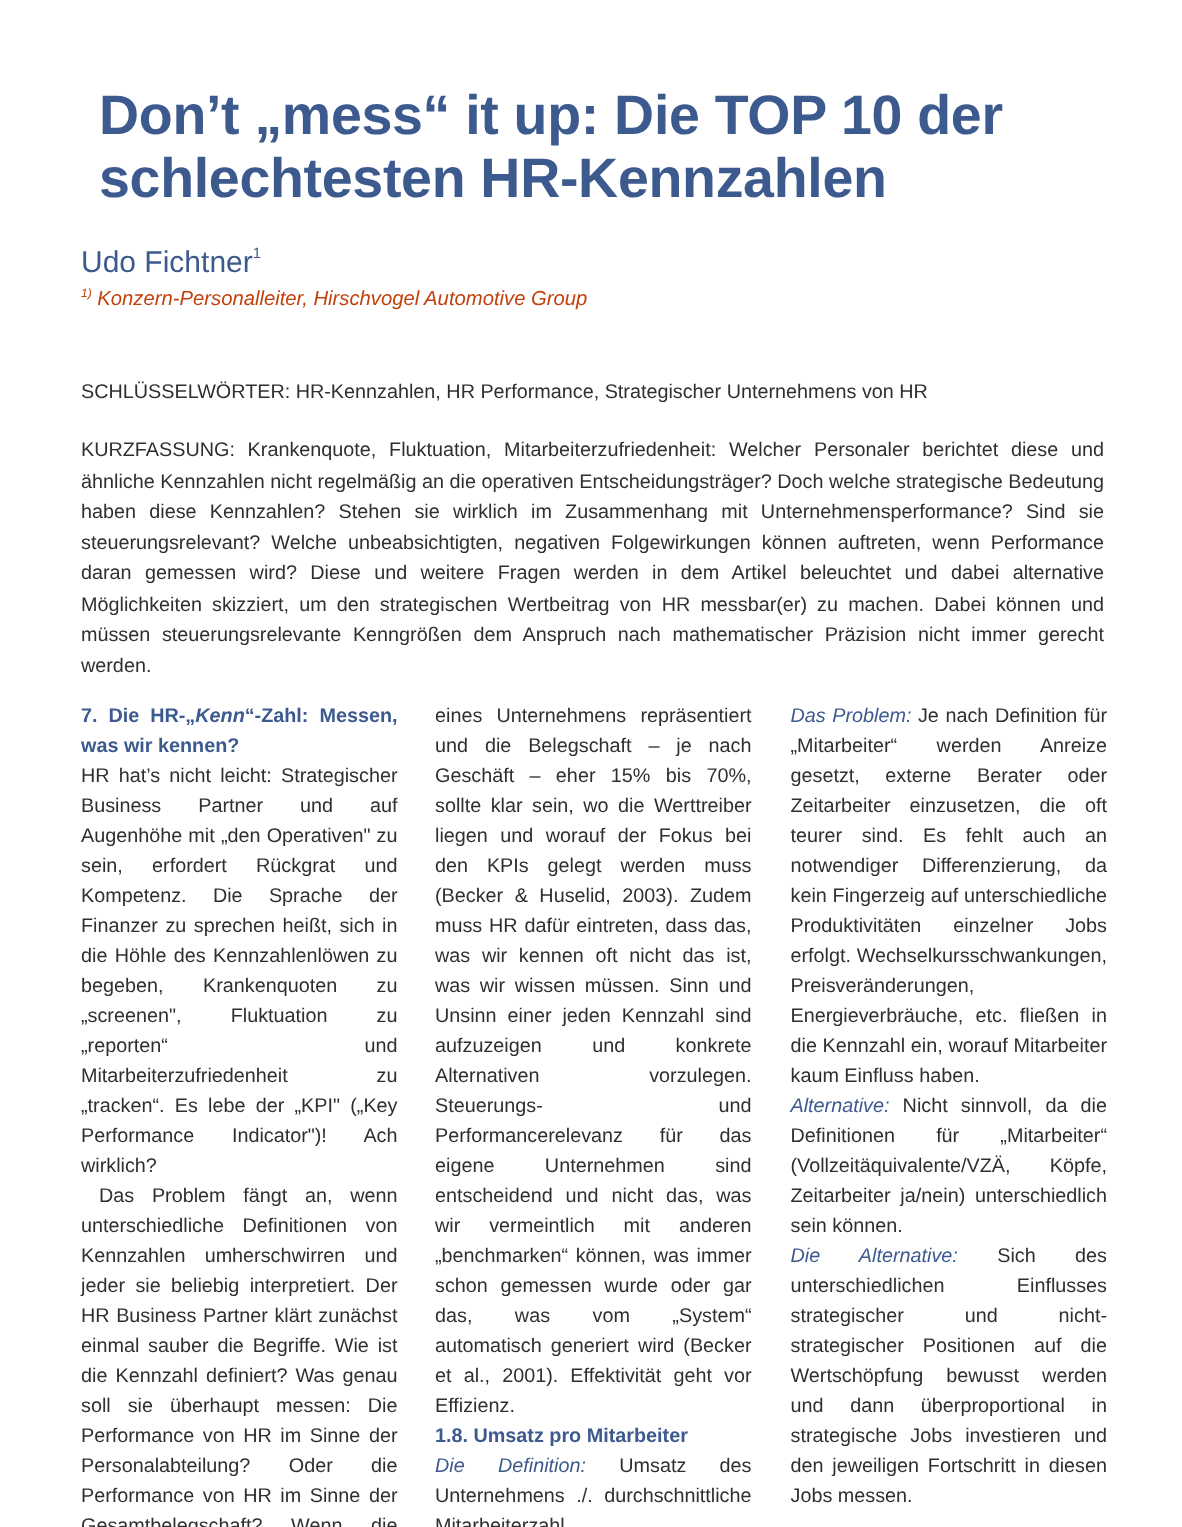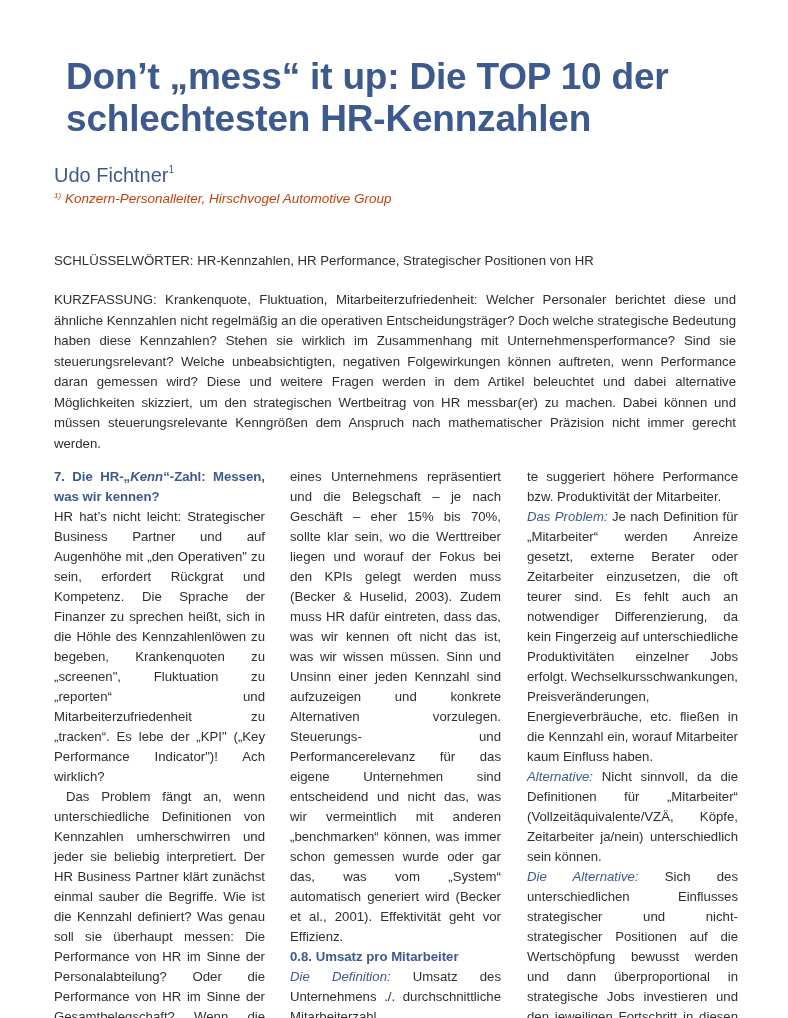--- a/index.html
+++ b/index.html
@@ -91,35 +91,34 @@
 </style>
 </head>
 <body>
 
 <h1 class="title">Don’t „mess“ it up: Die TOP 10 der schlechtesten HR-Kennzahlen</h1>
 
 <div class="author"><span>Udo Fichtner</span><sup>1</sup></div>
 
 <div class="affil"><sup>1)</sup> <span>Konzern-Personalleiter, Hirschvogel Automotive Group</span></div>
 
-<div class="keywords">SCHLÜSSELWÖRTER: HR-Kennzahlen, HR Performance, Strategischer Positionen von HR</div>
+<div class="keywords">SCHLÜSSELWÖRTER: HR-Kennzahlen, HR Performance, Strategischer Unternehmens von HR</div>
 
 <div class="abstract">KURZFASSUNG: Krankenquote, Fluktuation, Mitarbeiterzufriedenheit: Welcher Personaler berichtet diese und ähnliche Kennzahlen nicht regelmäßig an die operativen Entscheidungsträger? Doch welche strategische Bedeutung haben diese Kennzahlen? Stehen sie wirklich im Zusammenhang mit Unternehmensperformance? Sind sie steuerungsrelevant? Welche unbeabsichtigten, negativen Folgewirkungen können auftreten, wenn Performance daran gemessen wird? Diese und weitere Fragen werden in dem Artikel beleuchtet und dabei alternative Möglichkeiten skizziert, um den strategischen Wertbeitrag von HR messbar(er) zu machen. Dabei können und müssen steuerungsrelevante Kenngrößen dem Anspruch nach mathematischer Präzision nicht immer gerecht werden.</div>
 
 <div class="col col1">
   <p class="h1"><span>7. Die HR-„</span><em>Kenn</em><span>“-Zahl: Messen, was wir kennen?</span></p>
   <p>HR hat’s nicht leicht: Strategischer Business Partner und auf Augenhöhe mit „den Operativen" zu sein, erfordert Rückgrat und Kompetenz. Die Sprache der Finanzer zu sprechen heißt, sich in die Höhle des Kennzahlenlöwen zu begeben, Krankenquoten zu „screenen", Fluktuation zu „reporten“ und Mitarbeiterzufriedenheit zu „tracken“. Es lebe der „KPI" („Key Performance Indicator")! Ach wirklich?</p>
   <p class="indent">Das Problem fängt an, wenn unterschiedliche Definitionen von Kennzahlen umherschwirren und jeder sie beliebig interpretiert. Der HR Business Partner klärt zunächst einmal sauber die Begriffe. Wie ist die Kennzahl definiert? Was genau soll sie überhaupt messen: Die Performance von HR im Sinne der Personalabteilung? Oder die Performance von HR im Sinne der Gesamtbelegschaft? Wenn die Personalabteilung rund 1% der Kosten</p>
 </div>
 
 <div class="col col2">
   <p>eines Unternehmens repräsentiert und die Belegschaft – je nach Geschäft – eher 15% bis 70%, sollte klar sein, wo die Werttreiber liegen und worauf der Fokus bei den KPIs gelegt werden muss (Becker &amp; Huselid, 2003). Zudem muss HR dafür eintreten, dass das, was wir kennen oft nicht das ist, was wir wissen müssen. Sinn und Unsinn einer jeden Kennzahl sind aufzuzeigen und konkrete Alternativen vorzulegen. Steuerungs- und Performancerelevanz für das eigene Unternehmen sind entscheidend und nicht das, was wir vermeintlich mit anderen „benchmarken“ können, was immer schon gemessen wurde oder gar das, was vom „System“ automatisch generiert wird (Becker et al., 2001). Effektivität geht vor Effizienz.</p>
-  <p class="h2">0.8. Umsatz pro Mitarbeiter</p>
+  <p class="h2">1.8. Umsatz pro Mitarbeiter</p>
   <p><span class="lbl">Die Definition:</span><span> Umsatz des Unternehmens ./. durchschnittliche Mitarbeiterzahl</span></p>
 
 </div>
 
 <div class="col col3">
-  <p>te suggeriert höhere Performance bzw. Produktivität der Mitarbeiter.</p>
   <p><span class="lbl">Das Problem:</span><span> Je nach Definition für „Mitarbeiter“ werden Anreize gesetzt, externe Berater oder Zeitarbeiter einzusetzen, die oft teurer sind. Es fehlt auch an notwendiger Differenzierung, da kein Fingerzeig auf unterschiedliche Produktivitäten einzelner Jobs erfolgt. Wechselkursschwankungen, Preisveränderungen, Energieverbräuche, etc. fließen in die Kennzahl ein, worauf Mitarbeiter kaum Einfluss haben.</span></p>
   <p><span class="lbl">Alternative:</span><span> Nicht sinnvoll, da die Definitionen für „Mitarbeiter“ (Vollzeitäquivalente/VZÄ, Köpfe, Zeitarbeiter ja/nein) unterschiedlich sein können.</span></p>
   <p><span class="lbl">Die Alternative:</span><span> Sich des unterschiedlichen Einflusses strategischer und nicht-strategischer Positionen auf die Wertschöpfung bewusst werden und dann überproportional in strategische Jobs investieren und den jeweiligen Fortschritt in diesen Jobs messen.</span></p>
 </div>
 
 </body></html>

